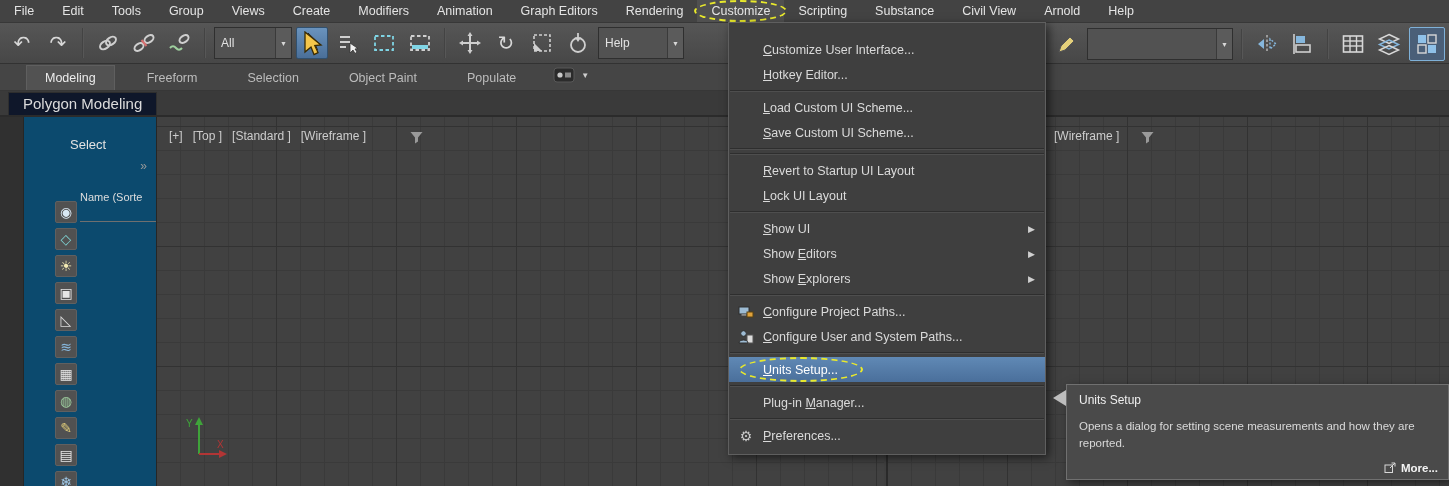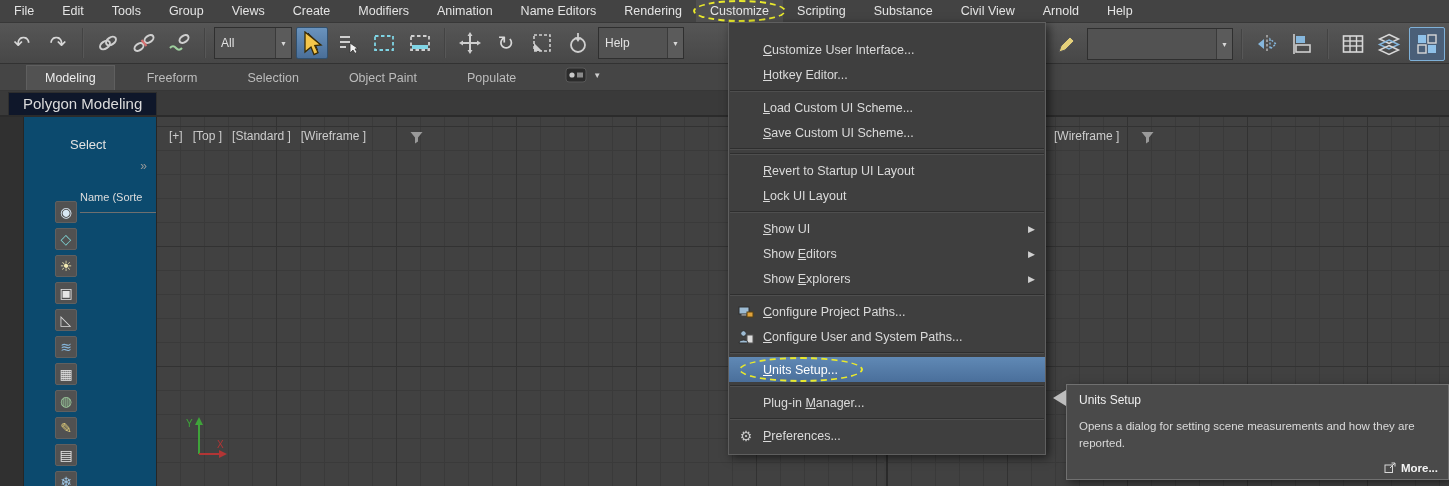--- a/index.html
+++ b/index.html
@@ -18,33 +18,33 @@
 .tb-btn.active{background:linear-gradient(#6a93bd,var(--active-button,#4a6f99));border:1px solid #31506e}
 .tb-btn.ribbon-active{border:1px solid var(--accent,#7fb1d8);background:#4a5f78;width:36px;height:34px}
 .tb-sep{width:2px;height:30px;background:linear-gradient(90deg,#393939,#616161);margin:0 4px;flex:none}
 .dropdown{height:32px;background:#525252;border:1px solid #2f2f2f;display:flex;align-items:center;color:#e2e2e2;font-size:12px;flex:none}
 .dd-value{flex:1;padding:0 6px;white-space:nowrap;overflow:hidden}
 .dd-arrow{width:16px;height:100%;display:flex;align-items:center;justify-content:center;font-size:7px;color:#d8d8d8;border-left:1px solid #3a3a3a;background:#5b5b5b}
 .dd-filter{width:78px}.dd-coord{width:86px}.dd-named{width:146px}
 .tb-right{position:absolute;right:4px;top:4px;height:34px;display:flex;align-items:center;gap:4px}
 .mouse-cursor{position:absolute;left:6px;top:3px;z-index:45;pointer-events:none}
 
-.ribbon-tabs{position:absolute;left:0;top:64px;width:100%;height:27px;background:#454545;border-bottom:1px solid #373737;display:flex;align-items:flex-end;padding-left:26px;gap:14px;z-index:2}
+.ribbon-tabs{position:absolute;left:0;top:64px;width:100%;height:27px;background:#454545;border-bottom:1px solid #373737;display:flex;align-items:flex-end;padding-left:26px;gap:2px;z-index:2}
 .rtab{padding:0 18px;font-size:12.5px;line-height:24px;color:#bcbcbc;white-space:nowrap}
 .rtab.active{background:#525252;color:#ececec;border:1px solid #5f5f5f;border-bottom:none}
 .ribbon-extra{display:flex;align-items:center;gap:5px;margin-left:16px;padding-bottom:4px}
 .rx-arrow{font-size:8px;color:#cfcfcf}
 .ribbon-sub{position:absolute;left:0;top:91px;width:100%;height:26px;background:#3a3a3a;border-bottom:2px solid #2b2b2b;display:flex;align-items:flex-end;z-index:2}
 .subtab{margin-left:8px;padding:0 14px;line-height:22px;background:#0f172a;border:1px solid #2e2e2e;border-bottom:none;color:#dcdcdc;font-size:15px}
 
 .left-strip{position:absolute;left:0;top:117px;width:24px;height:369px;background:#303030;border-right:1px solid #262626;z-index:1}
 .left-panel{position:absolute;left:24px;top:117px;width:133px;height:369px;background:#0c4a6e;border-right:1px solid #262626;overflow:hidden;z-index:1}
 .select-label{position:absolute;left:46px;top:20px;font-size:13px;color:#e2e2e2}
 .expand{position:absolute;right:8px;top:42px;font-size:12px;color:#9a9a9a;letter-spacing:1px}
-.explorer-header{position:absolute;left:56px;top:74px;width:77px;font-size:11px;color:#dddddd;border-bottom:1px solid #6f6f6f;padding-bottom:9px;white-space:nowrap;overflow:hidden}
+.explorer-header{position:absolute;left:56px;top:74px;width:77px;font-size:11px;color:#dddddd;border-bottom:1px solid #6f6f6f;padding-bottom:18px;white-space:nowrap;overflow:hidden}
 .explorer-icons{position:absolute;left:31px;top:84px;display:flex;flex-direction:column;gap:5px}
 .exp-icon{width:22px;height:22px;background:#515151;border:1px solid #606060;border-radius:2px;display:flex;align-items:center;justify-content:center;font-size:14px;line-height:1}
 
 .viewport{position:absolute;top:117px;height:369px;background-color:#414141;z-index:0;
  background-image:
   repeating-linear-gradient(90deg,transparent 0 119px,#323232 119px 120px),
   repeating-linear-gradient(0deg,transparent 0 119px,#323232 119px 120px),
   repeating-linear-gradient(90deg,transparent 0 23px,#3a3a3a 23px 24px),
   repeating-linear-gradient(0deg,transparent 0 23px,#3a3a3a 23px 24px)}
 .vp-left{left:157px;width:727px}
@@ -79,21 +79,21 @@
 
   <div class="menubar" id="menubar">
       <div class="menubar-item">File</div>
       <div class="menubar-item">Edit</div>
       <div class="menubar-item">Tools</div>
       <div class="menubar-item">Group</div>
       <div class="menubar-item">Views</div>
       <div class="menubar-item">Create</div>
       <div class="menubar-item">Modifiers</div>
       <div class="menubar-item">Animation</div>
-      <div class="menubar-item">Name Editors</div>
+      <div class="menubar-item">Graph Editors</div>
       <div class="menubar-item">Rendering</div>
       <div class="menubar-item active">Customize<div class="ellipse"></div></div>
       <div class="menubar-item">Scripting</div>
       <div class="menubar-item">Substance</div>
       <div class="menubar-item">Civil View</div>
       <div class="menubar-item">Arnold</div>
       <div class="menubar-item">Help</div>
     </div>
 
   <div class="toolbar">

